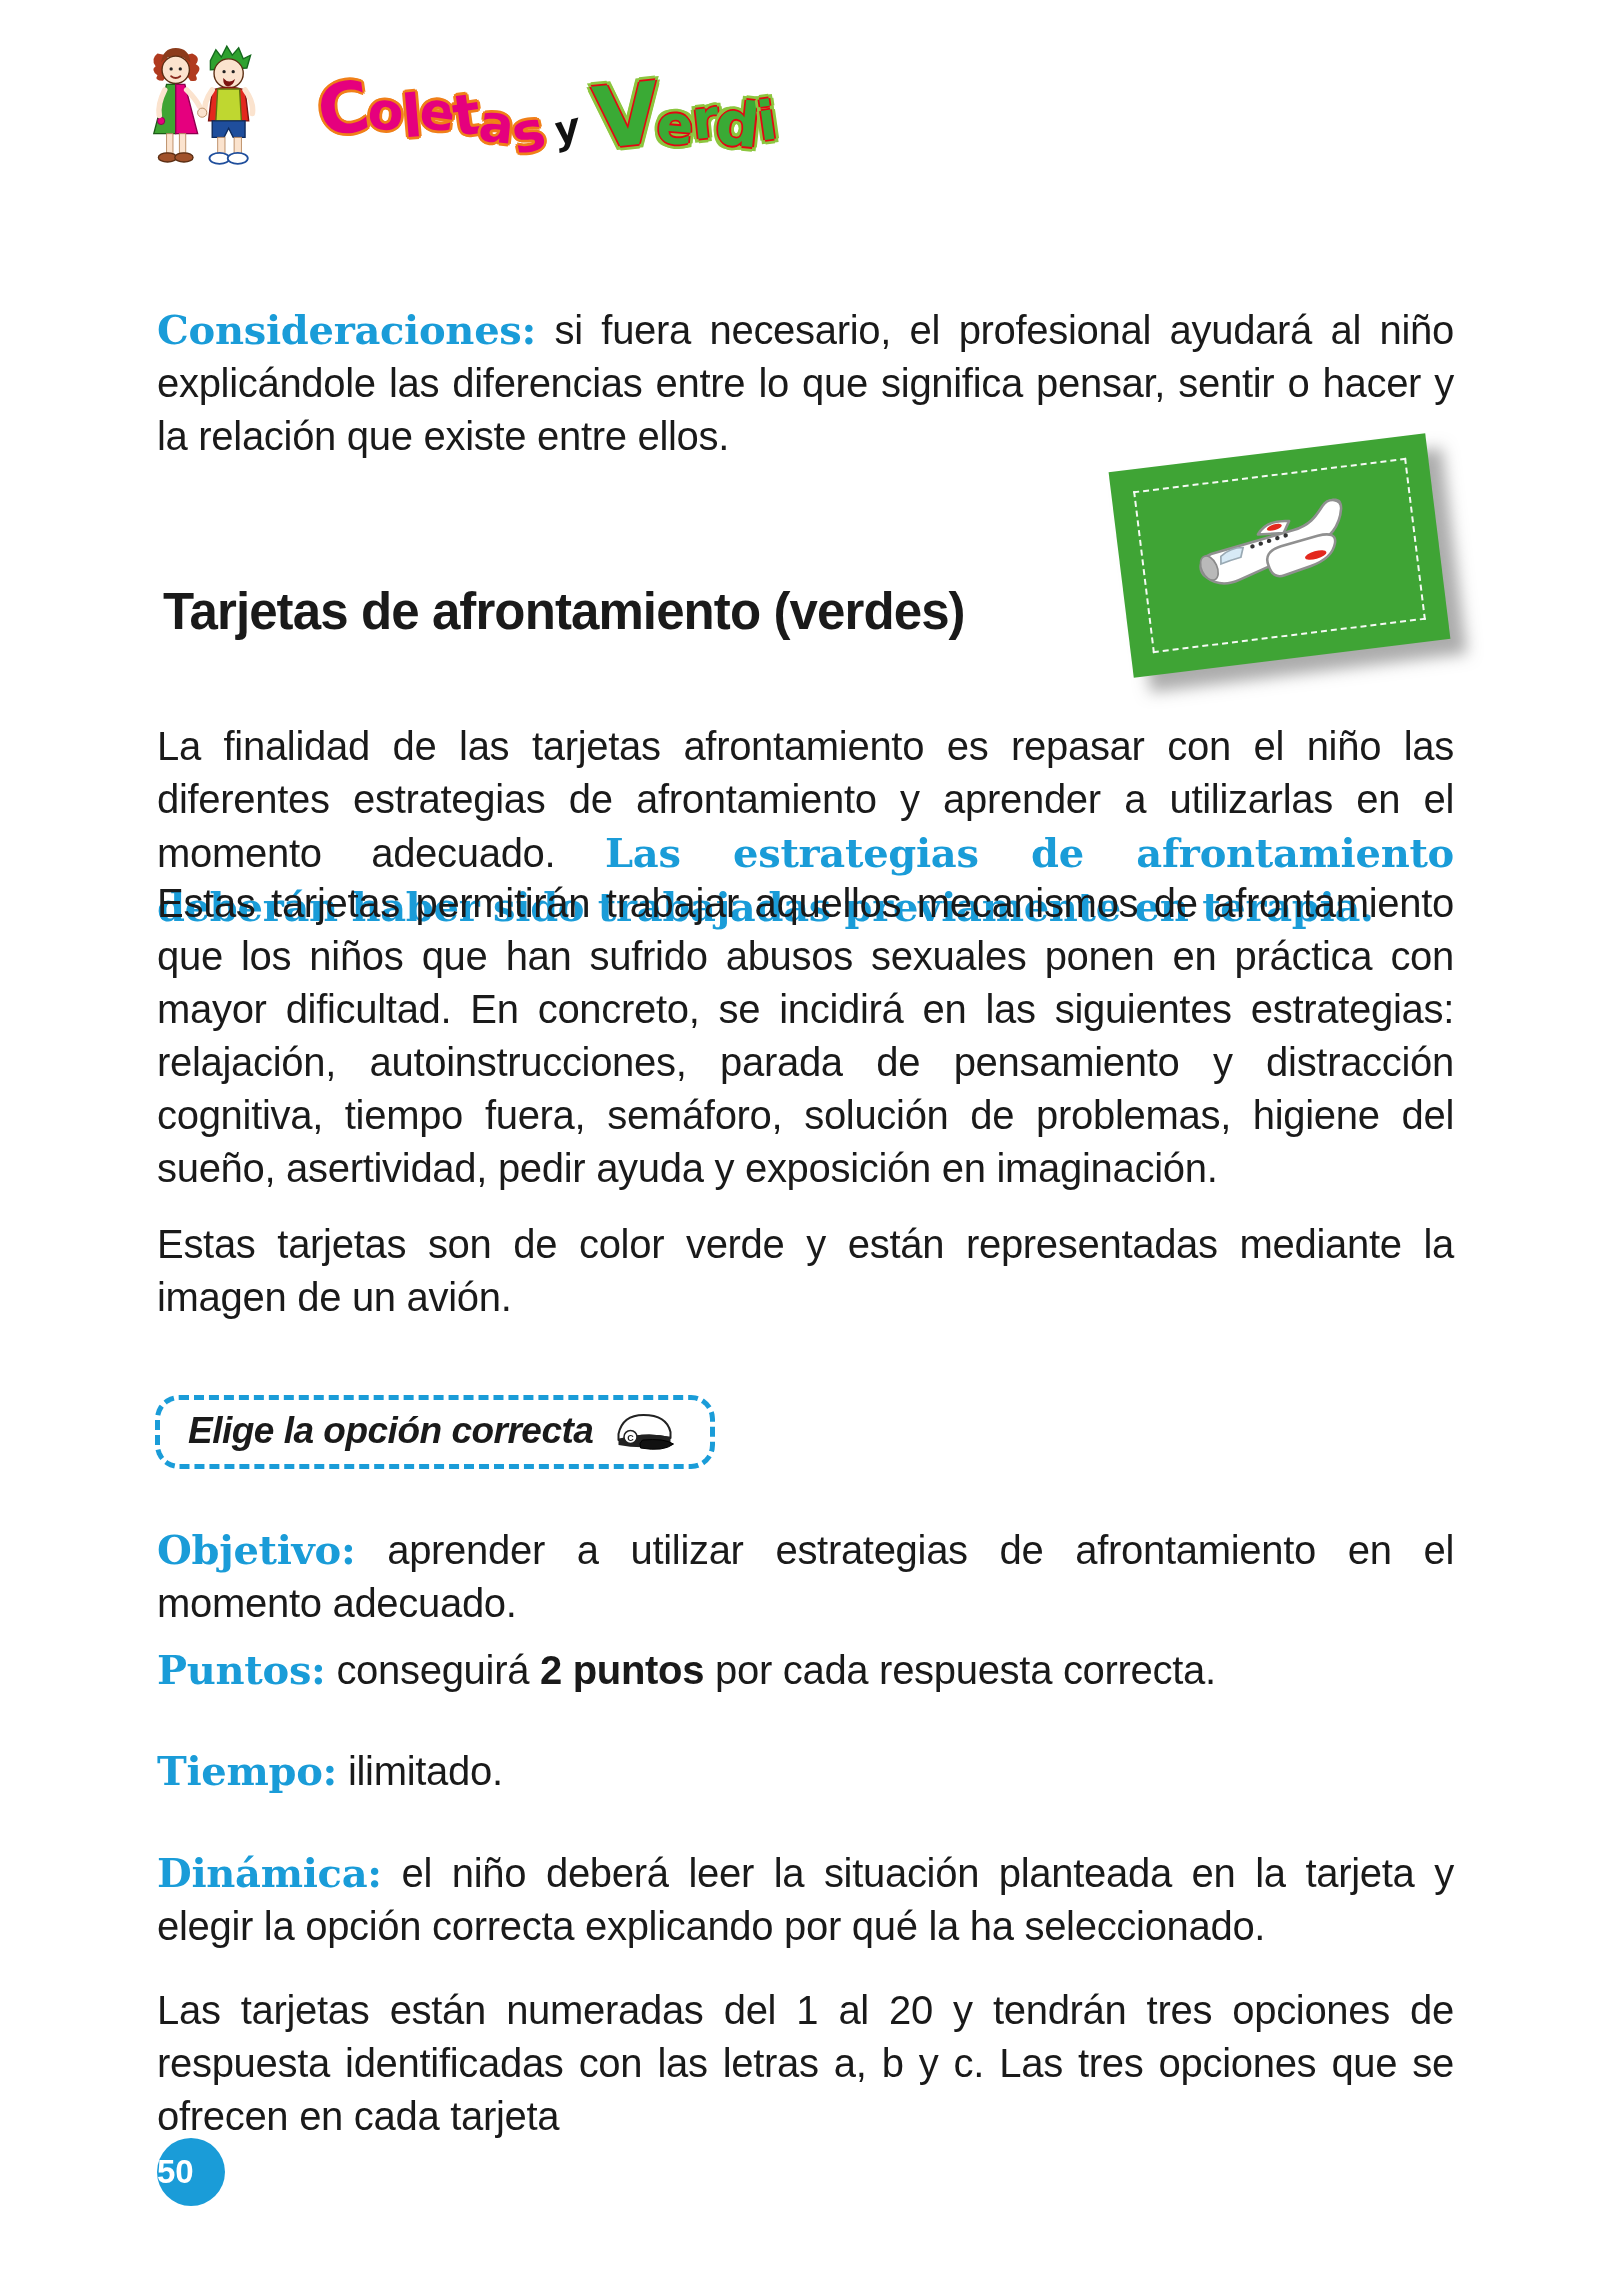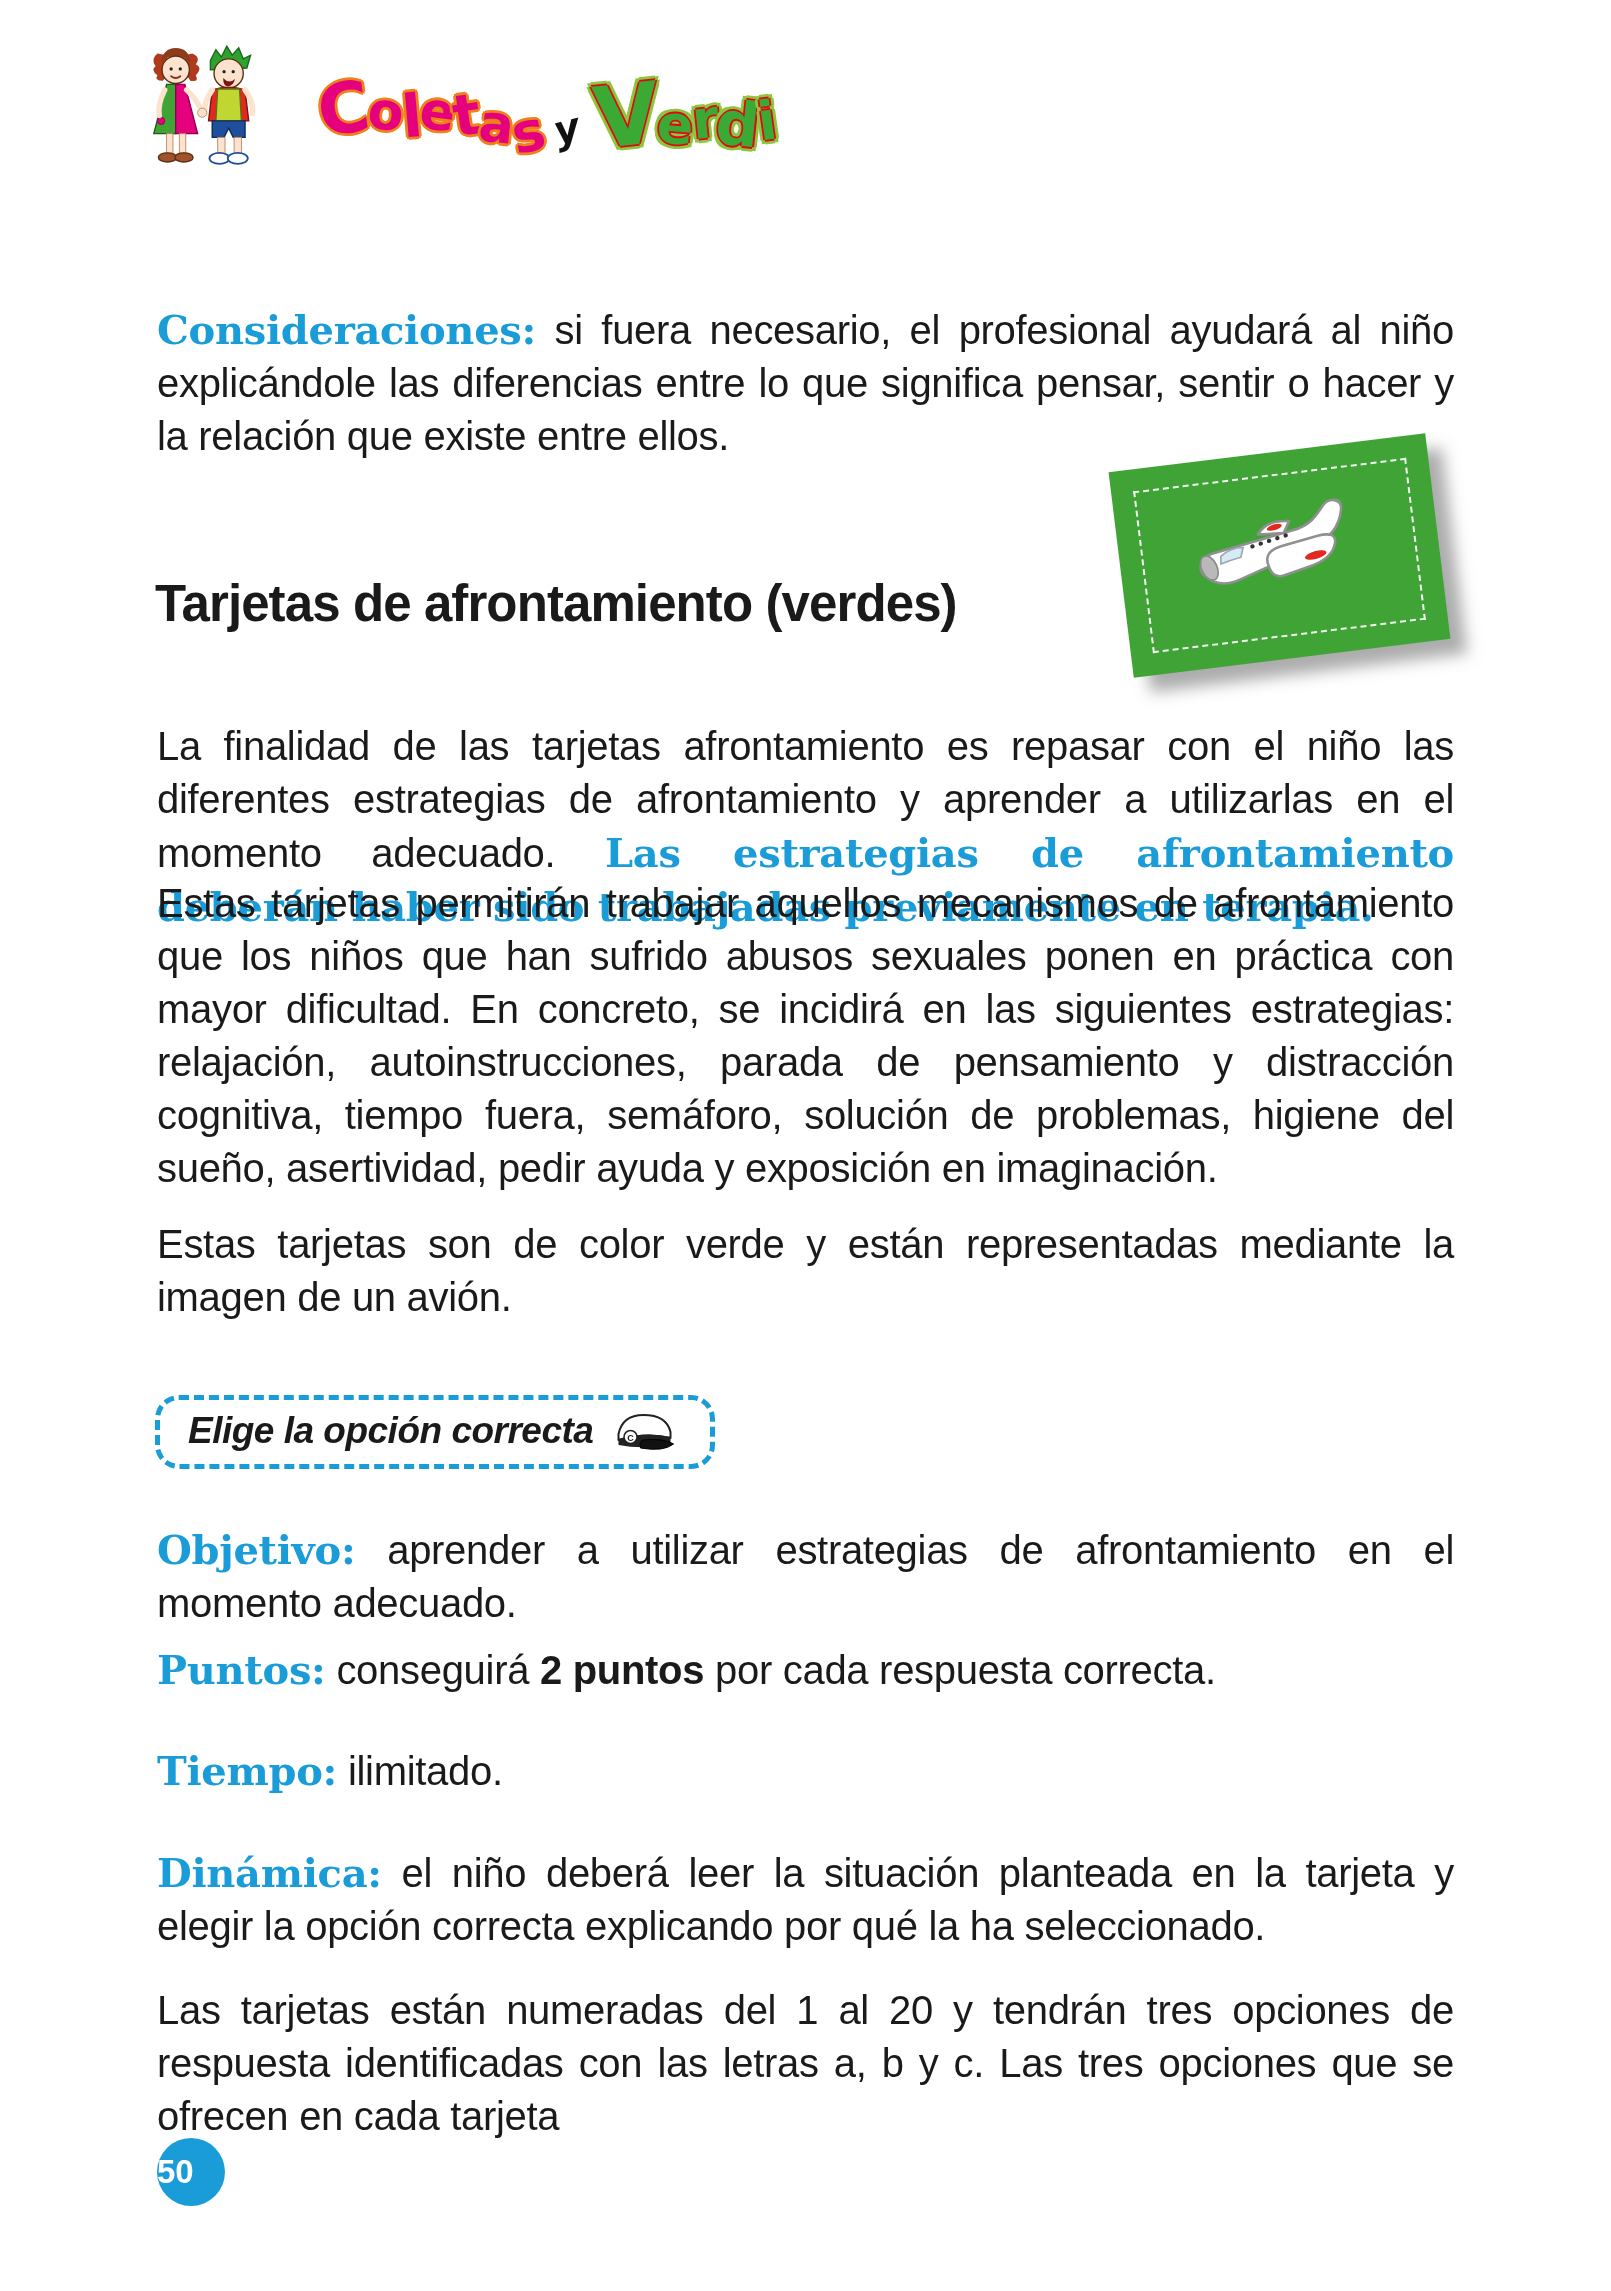--- a/index.html
+++ b/index.html
@@ -61,21 +61,21 @@
   .lbl{
     font-family:"DejaVu Serif", serif;font-weight:bold;
     color:var(--accent_blue);
   }
   .hl{
     font-family:"DejaVu Serif", serif;font-weight:bold;
     color:var(--accent_blue);
   }
   .p-consider{top:303px;}
   .page-title{
-    position:absolute;left:155px;top:574px;margin:0;
+    position:absolute;left:155px;top:574px;margin:8px;
     font-size:51px;font-weight:bold;letter-spacing:-0.9px;color:#1a1a1a;text-align:right;
   }
   .p-1{top:720px;}
   .p-2{top:877px;}
   .p-3{top:1218px;}
   .p-objetivo{top:1523px;}
   .p-puntos{top:1643px;}
   .p-tiempo{top:1744px;}
   .p-dinamica{top:1846px;}
   .p-closing{top:1984px;}

